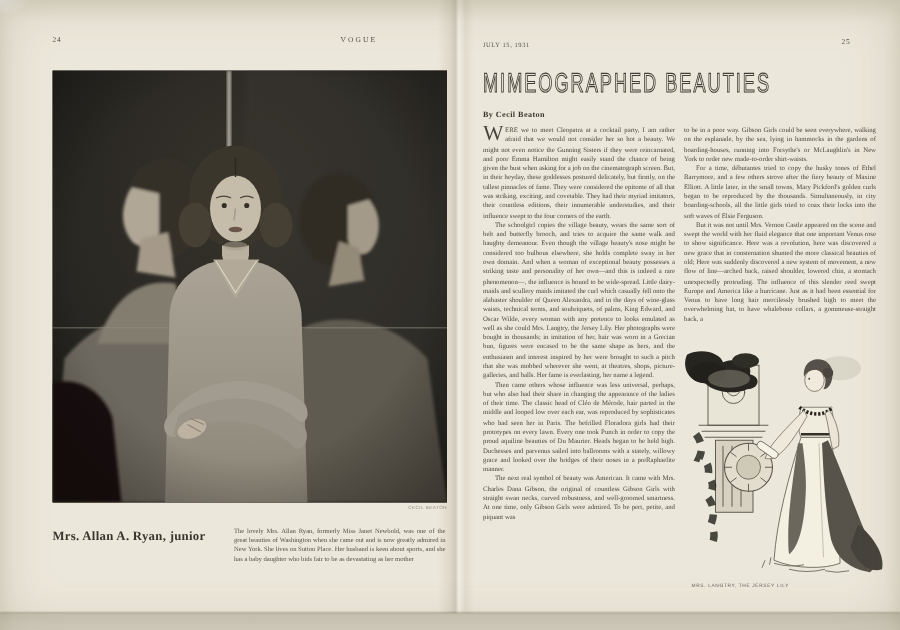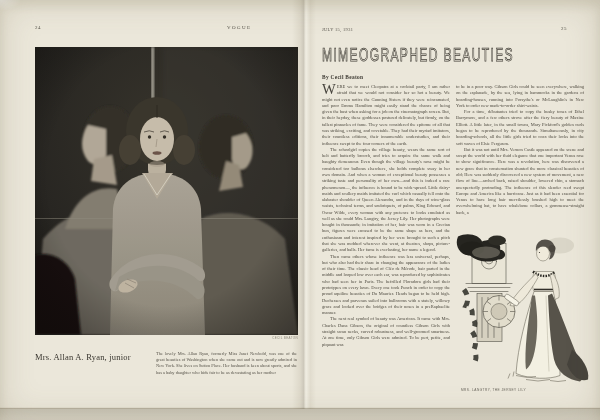--- a/index.html
+++ b/index.html
@@ -19,21 +19,21 @@
   .folio{position:absolute;font-size:5px;color:#55524a;letter-spacing:.5px;}
   #folio-left{left:35px;top:25px;}
   #masthead{left:227px;top:25px;letter-spacing:1.4px;}
   #dateline{left:322px;top:27px;font-size:4.3px;letter-spacing:.4px;}
   #folio-right{left:561px;top:26px;}
 
   .photo{position:absolute;left:35px;top:47px;width:263px;height:288px;background:#232019;}
   .photo svg{display:block;width:100%;height:100%;filter:blur(.3px) contrast(.98);}
   .photo-credit{position:absolute;left:236px;top:336px;width:62px;font-size:3px;color:#8d897c;
     text-align:right;letter-spacing:.35px;font-family:"Liberation Sans",sans-serif;}
-  .caption-title{position:absolute;left:35px;top:352px;font-size:8.5px;font-weight:normal;color:#39362f;letter-spacing:.2px;}
+  .caption-title{position:absolute;left:35px;top:352px;font-size:8.5px;font-weight:bold;color:#39362f;letter-spacing:.2px;}
   .caption-body{position:absolute;left:156px;top:351px;width:141px;font-size:4.4px;line-height:6.2px;
     text-align:justify;color:#555148;}
 
   .article-title-svg{position:absolute;left:321px;top:42px;width:200px;height:26px;}
   .byline{position:absolute;left:322px;top:74px;font-size:5.4px;font-weight:bold;color:#3b3831;letter-spacing:.3px;}
 
   .col{position:absolute;top:84px;width:128px;font-size:4.5px;line-height:6.28px;
     text-align:justify;color:#4d493f;overflow:hidden;}
   #col1{left:322px;height:309px;}
   #col2{left:456px;height:147px;}

